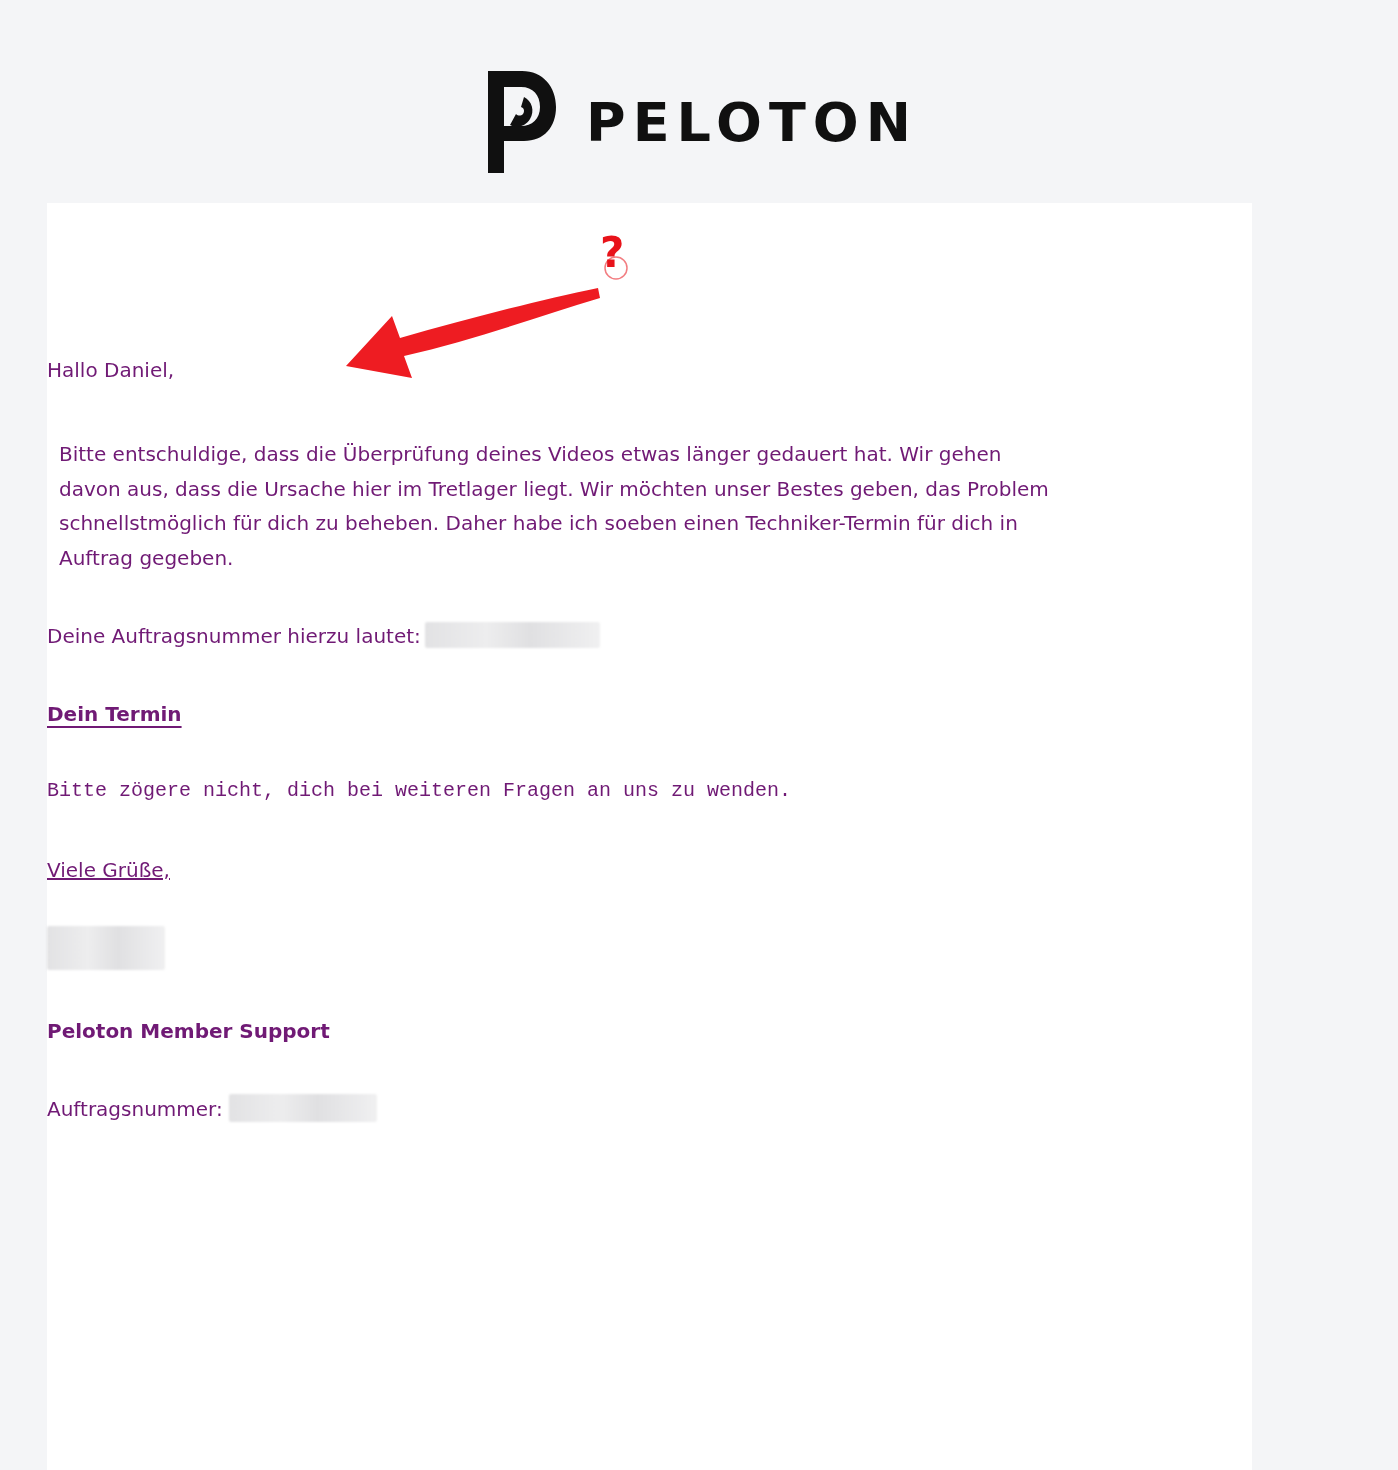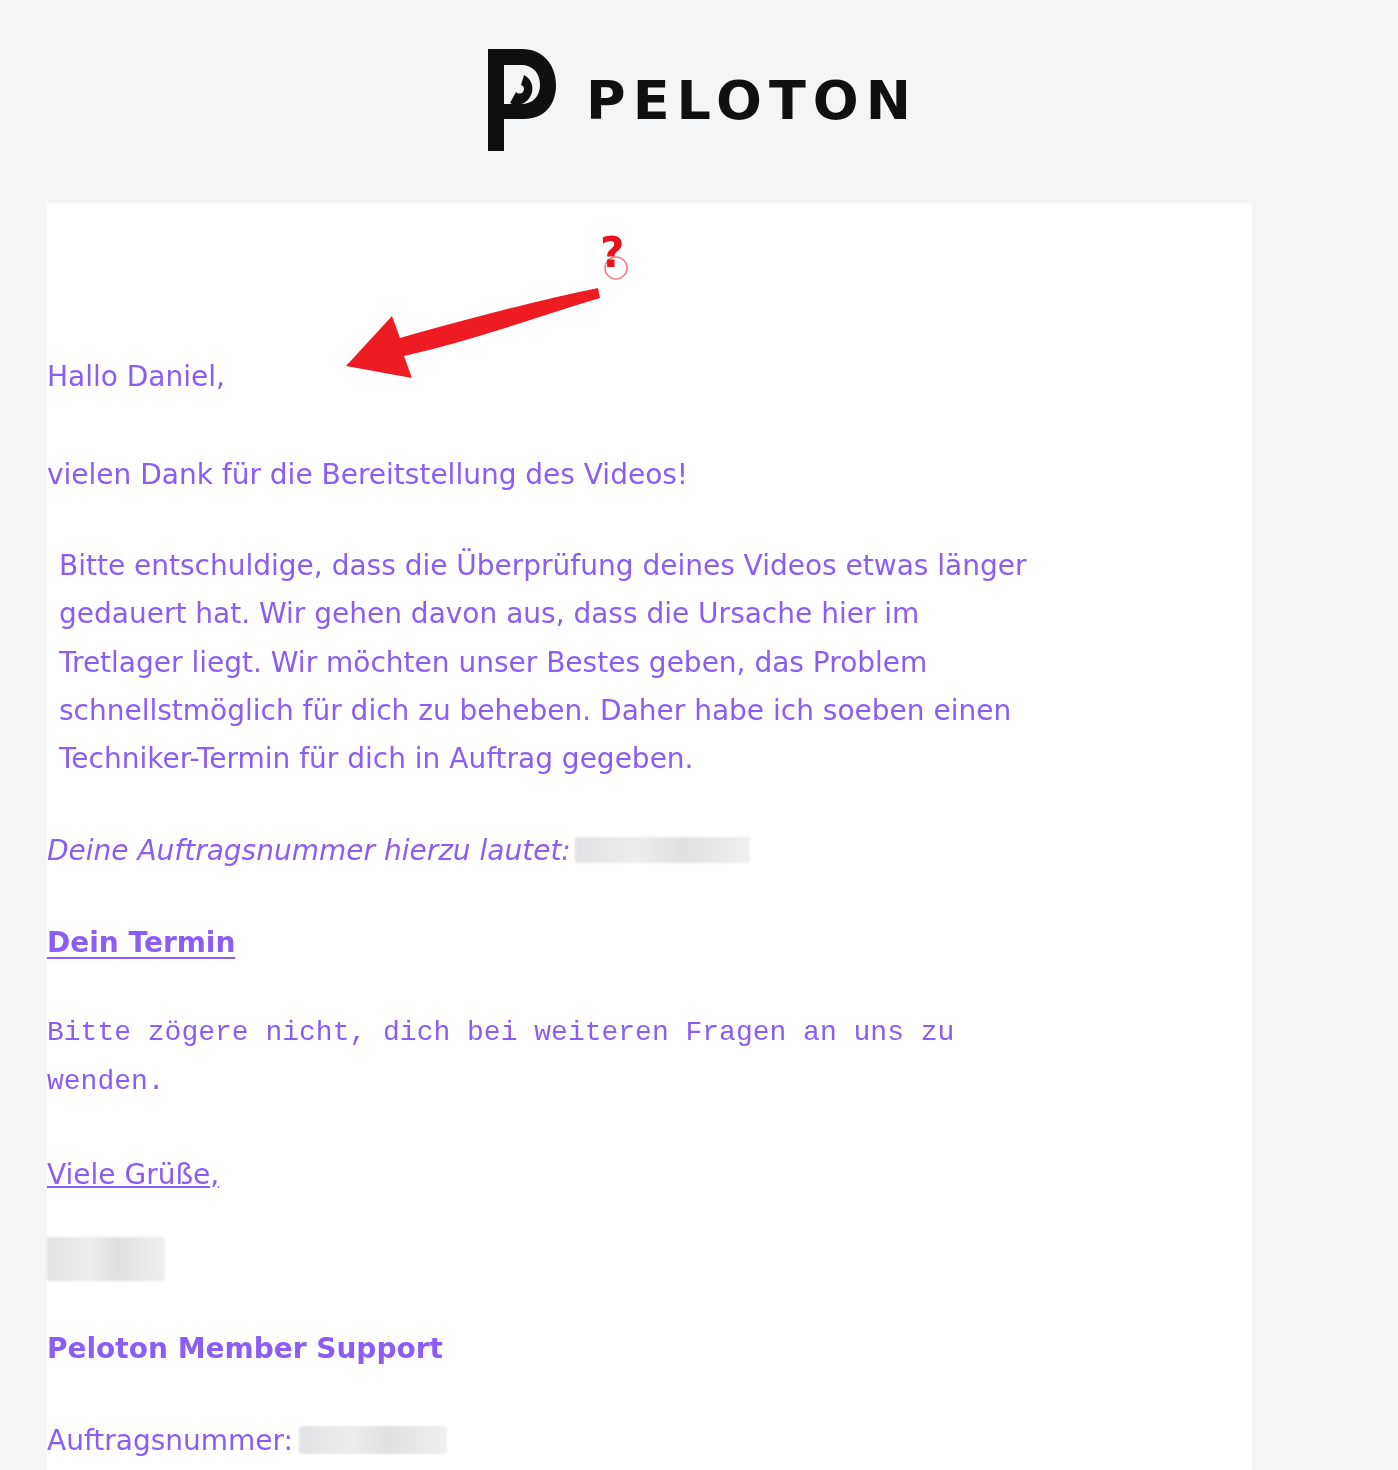--- a/index.html
+++ b/index.html
@@ -16,20 +16,21 @@
     position: relative;
   }
 
   
   .header {
     height: 200px;
     display: flex;
     align-items: center;
     justify-content: center;
     background: #f4f5f7;
+    margin-top: 22px;
   }
   .logo-wrap {
     display: flex;
     align-items: center;
     gap: 26px;
   }
   .logo-mark {
     width: 80px;
     height: 110px;
     display: block;
@@ -50,31 +51,31 @@
     width: 1205px;
     min-height: 1267px;
     background: #ffffff;
     box-sizing: border-box;
     padding: 150px 0 0 0;
   }
 
   .body-text {
     width: 990px;
     margin-left: 147px;
-    font-size: 28px;
+    font-size: 20px;
     line-height: 1.72;
-    color: #8b5cf6;
+    color: #701a75;
     font-family: "DejaVu Sans", sans-serif;
     font-weight: 400;
   }
 
   .p-greeting { margin: 0 0 50px 0; }
   .p-thanks   { margin: 0 0 43px 0; }
   .p-main     { margin: 0 0 44px 12px; }
-  .p-order    { margin: 0 0 44px 0; font-style: italic; }
+  .p-order    { margin: 0 0 44px 0; }
   .p-heading  { margin: 12px 0 42px 0; font-weight: 700; text-decoration: underline; text-underline-offset: 5px; }
   .p-date     { margin: 0 0 48px 0; font-weight: 700; }
   .p-ask      { margin: 0 0 45px 0; font-family: Liberation Mono, monospace; }
   .p-regards  { margin: 4px 0 38px 0; text-decoration: underline; }
   .p-support  { margin: 0 0 44px 0; font-weight: bold; }
   .p-ref      { margin: 0; }
 
   .redact {
     display: inline-block;
     vertical-align: middle;
@@ -118,21 +119,20 @@
       </svg>
     </span>
     <span class="logo-text">PELOTON</span>
   </div>
 </div>
 
 <div class="card">
 
   <p class="body-text p-greeting">Hallo Daniel,</p>
 
-  <p class="body-text p-thanks">vielen Dank für die Bereitstellung des Videos!</p>
 
   <p class="body-text p-main">Bitte entschuldige, dass die Überprüfung deines Videos etwas länger gedauert hat. Wir gehen davon aus, dass die Ursache hier im Tretlager liegt. Wir möchten unser Bestes geben, das Problem schnellstmöglich für dich zu beheben. Daher habe ich soeben einen Techniker-Termin für dich in Auftrag gegeben.</p>
 
   <p class="body-text p-order">
     <span>Deine Auftragsnummer hierzu lautet:</span><span class="redact redact-order"></span>
   </p>
 
   <p class="body-text p-heading">Dein Termin</p>
 
 

